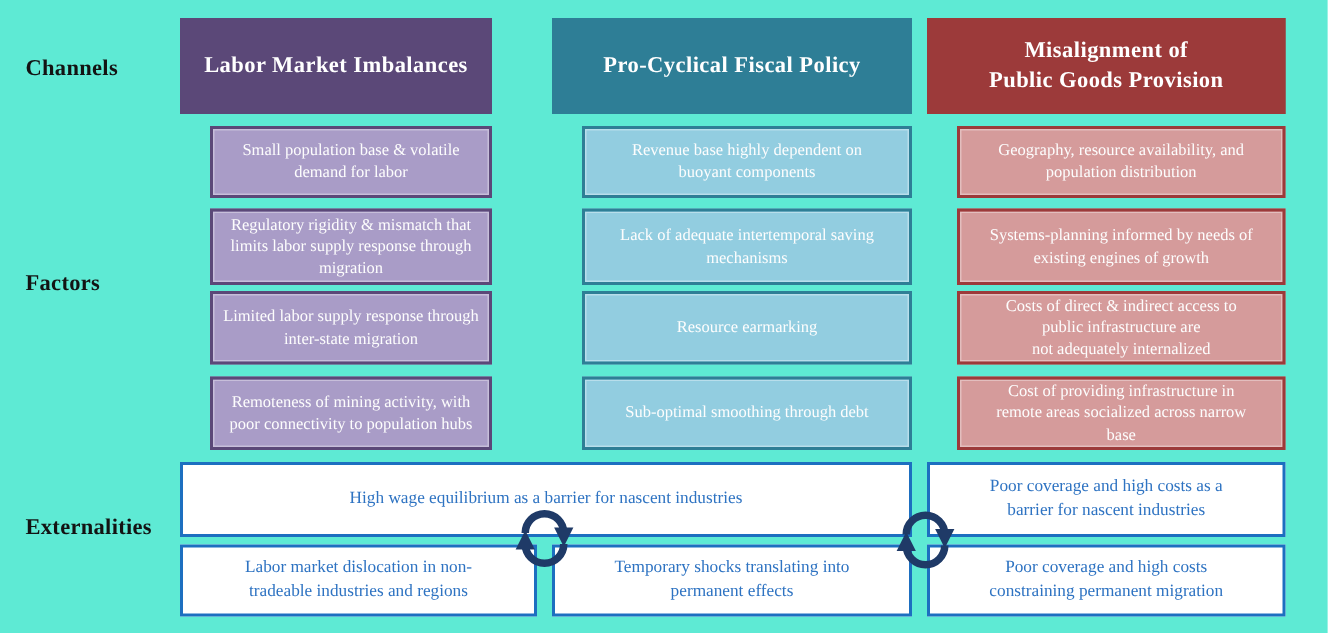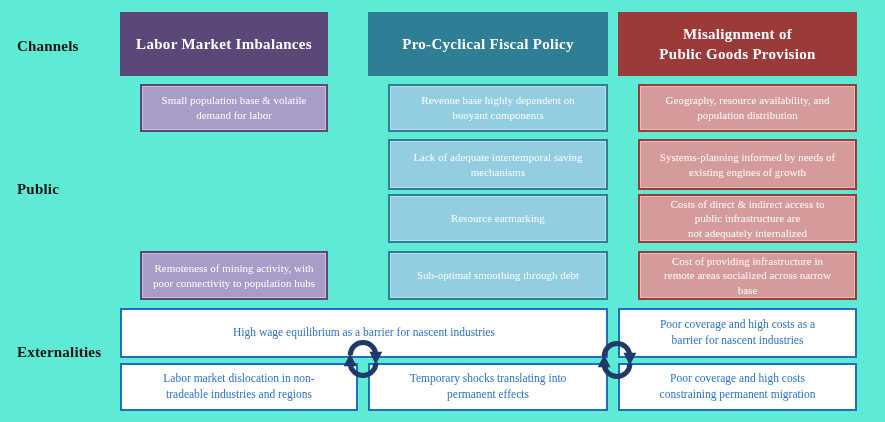--- a/index.html
+++ b/index.html
@@ -66,27 +66,32 @@
   .cycle-1 { left: 341px; top: 337px; }
   .cycle-2 { left: 595px; top: 338px; }
   .cycle svg { display: block; width: 100%; height: 100%; }
 </style>
 </head>
 <body>
 
 <div class="canvas" style="--ext-border: #1d6fc0; --ext-text: #2e73c2; --icon: #1f3a67;">
 
   <div class="row-label channels">Channels</div>
-  <div class="row-label factors">Public</div>
+  <div class="row-label factors">Factors</div>
   <div class="row-label externalities">Externalities</div>
 
   <div class="col col-a" style="--dark: #5b4878; --light: #a99cc7;">
     <div class="header">Labor Market Imbalances</div>
     <div class="factor r0">Small population base &amp; volatile
 demand for labor</div>
+    <div class="factor r1">Regulatory rigidity &amp; mismatch that
+limits labor supply response through
+migration</div>
+    <div class="factor r2">Limited labor supply response through
+inter-state migration</div>
     <div class="factor r3">Remoteness of mining activity, with
 poor connectivity to population hubs</div>
   </div>
 
   <div class="col col-b" style="--dark: #2e7e96; --light: #92cde0;">
     <div class="header">Pro-Cyclical Fiscal Policy</div>
     <div class="factor r0">Revenue base highly dependent on
 buoyant components</div>
     <div class="factor r1">Lack of adequate intertemporal saving
 mechanisms</div>

